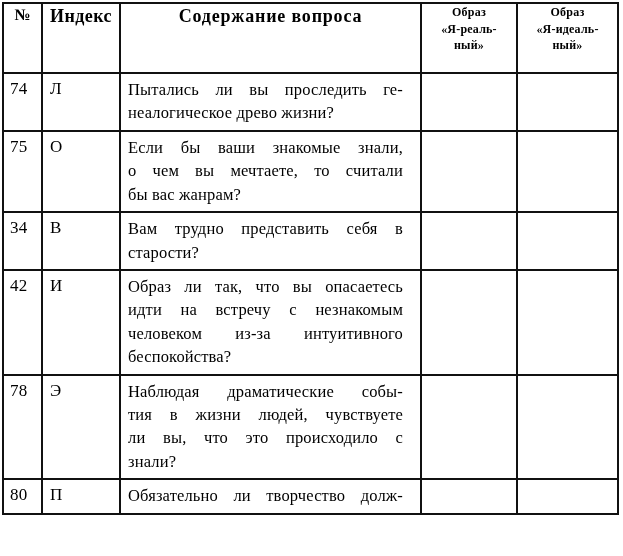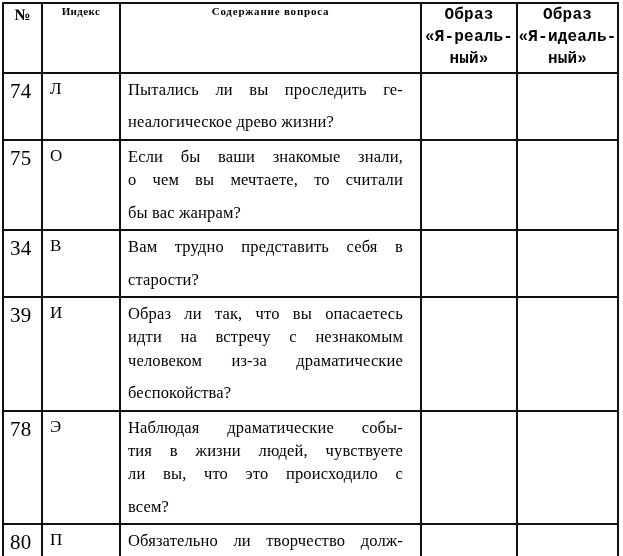--- a/index.html
+++ b/index.html
@@ -38,32 +38,32 @@
   col.c-num    { width: 39px; }
   col.c-index  { width: 78px; }
   col.c-body   { width: 301px; }
   col.c-real   { width: 96px; }
   col.c-ideal  { width: 101px; }
 
   thead th {
     text-align: center;
     vertical-align: middle;
     font-weight: bold;
-    font-size: 11px;
+    font-size: 18px;
     line-height: 1.38;
     letter-spacing: 0.4px;
     height: 68px;
     padding: 2px 3px;
   }
   thead th.h-num { font-size: 16px; }
   thead th.h-body { letter-spacing: 0.8px; }
-  thead th.h-img  { font-size: 16px; letter-spacing: 0.2px; font-family: Liberation Mono, monospace; }
+  thead th.h-img  { font-size: 12px; letter-spacing: 0.2px; }
 
   tbody td.cell-num {
-    font-size: 21px;
+    font-size: 17px;
     padding: 5px 0 0 6px;
     text-align: left;
     letter-spacing: 0.2px;
   }
   tbody td.cell-index {
     font-size: 17px;
     padding: 5px 0 0 7px;
     text-align: left;
   }
   tbody td.cell-body {
@@ -75,21 +75,20 @@
     letter-spacing: 0.15px;
   }
   tbody td.cell-body .ln {
     display: block;
     text-align: justify;
     text-align-last: justify;
     white-space: nowrap;
   }
   tbody td.cell-body .ln.last {
     text-align-last: left;
-    margin-top: 9px;
   }
   tbody td.cell-blank {
     background: #ffffff;
   }
   .hdr-line { display: block; }
 </style>
 </head>
 <body>
 
 <div class="sheet">
@@ -144,39 +143,39 @@
           <td class="cell-num">34</td>
           <td class="cell-index">В</td>
           <td class="cell-body">
             <span class="ln">Вам трудно представить себя в</span>
             <span class="ln last">старости?</span>
           </td>
           <td class="cell-blank"></td>
           <td class="cell-blank"></td>
         </tr>
         <tr>
-          <td class="cell-num">39</td>
+          <td class="cell-num">42</td>
           <td class="cell-index">И</td>
           <td class="cell-body">
             <span class="ln">Образ ли так, что вы опасаетесь</span>
             <span class="ln">идти на встречу с незнакомым</span>
-            <span class="ln">человеком из-за драматические</span>
+            <span class="ln">человеком из-за интуитивного</span>
             <span class="ln last">беспокойства?</span>
           </td>
           <td class="cell-blank"></td>
           <td class="cell-blank"></td>
         </tr>
         <tr>
           <td class="cell-num">78</td>
           <td class="cell-index">Э</td>
           <td class="cell-body">
             <span class="ln">Наблюдая драматические собы-</span>
             <span class="ln">тия в жизни людей, чувствуете</span>
             <span class="ln">ли вы, что это происходило с</span>
-            <span class="ln last">всем?</span>
+            <span class="ln last">знали?</span>
           </td>
           <td class="cell-blank"></td>
           <td class="cell-blank"></td>
         </tr>
         <tr>
           <td class="cell-num">80</td>
           <td class="cell-index">П</td>
           <td class="cell-body">
             <span class="ln">Обязательно ли творчество долж-</span>
           </td>

